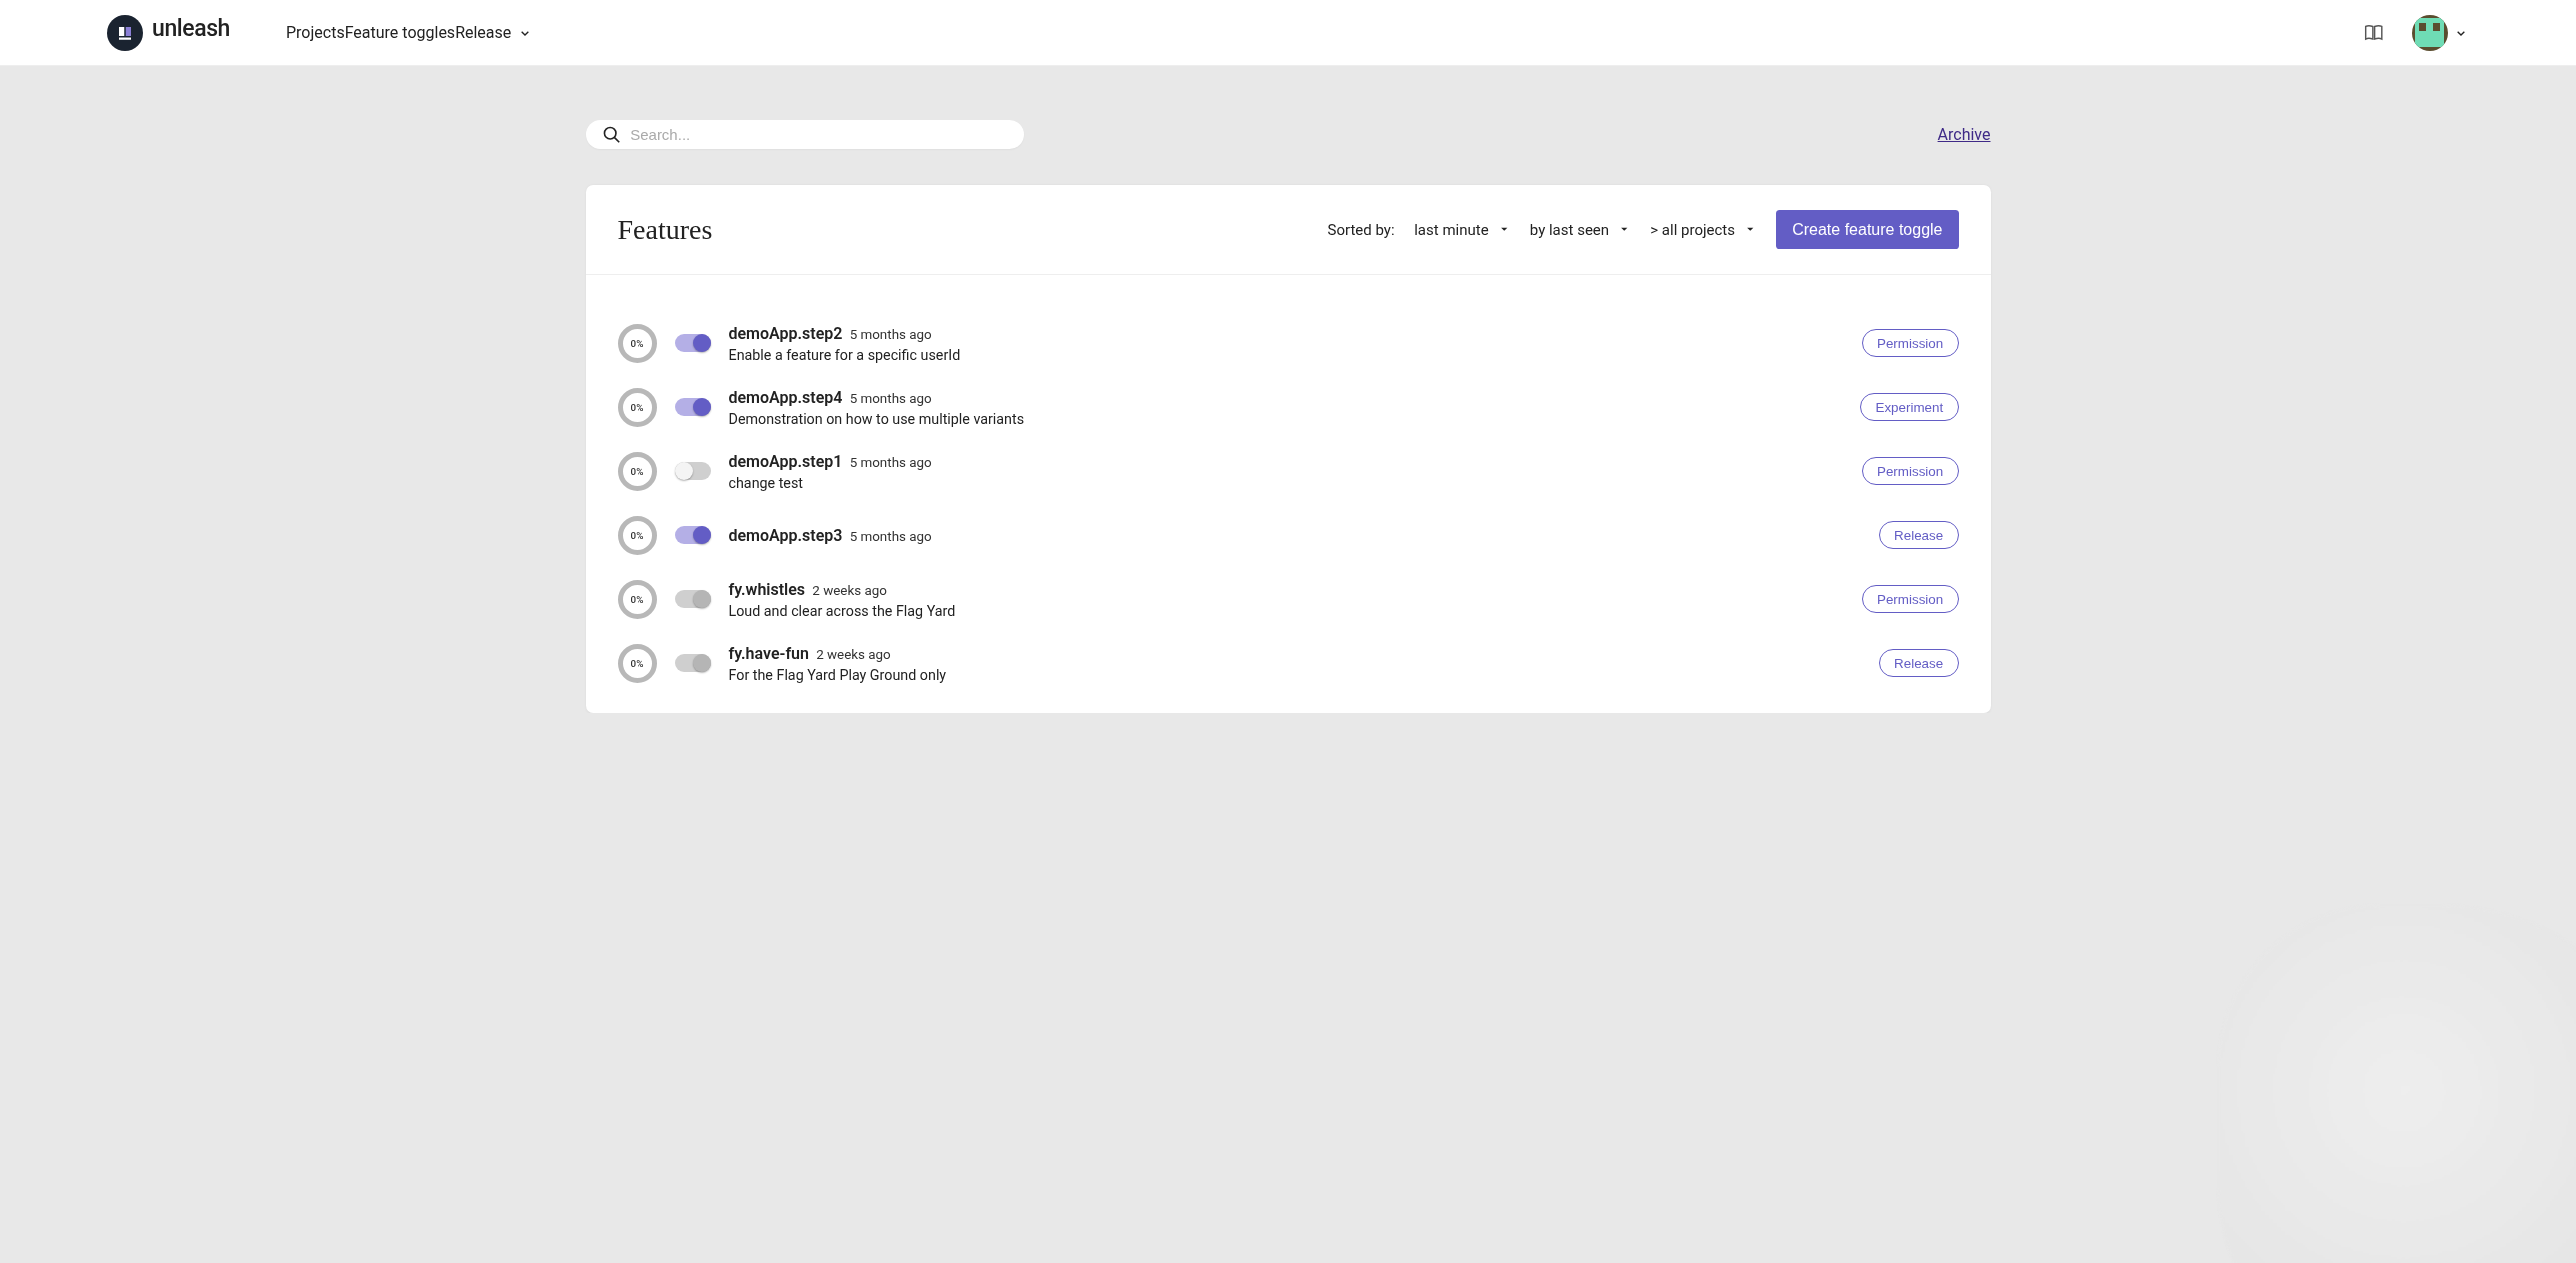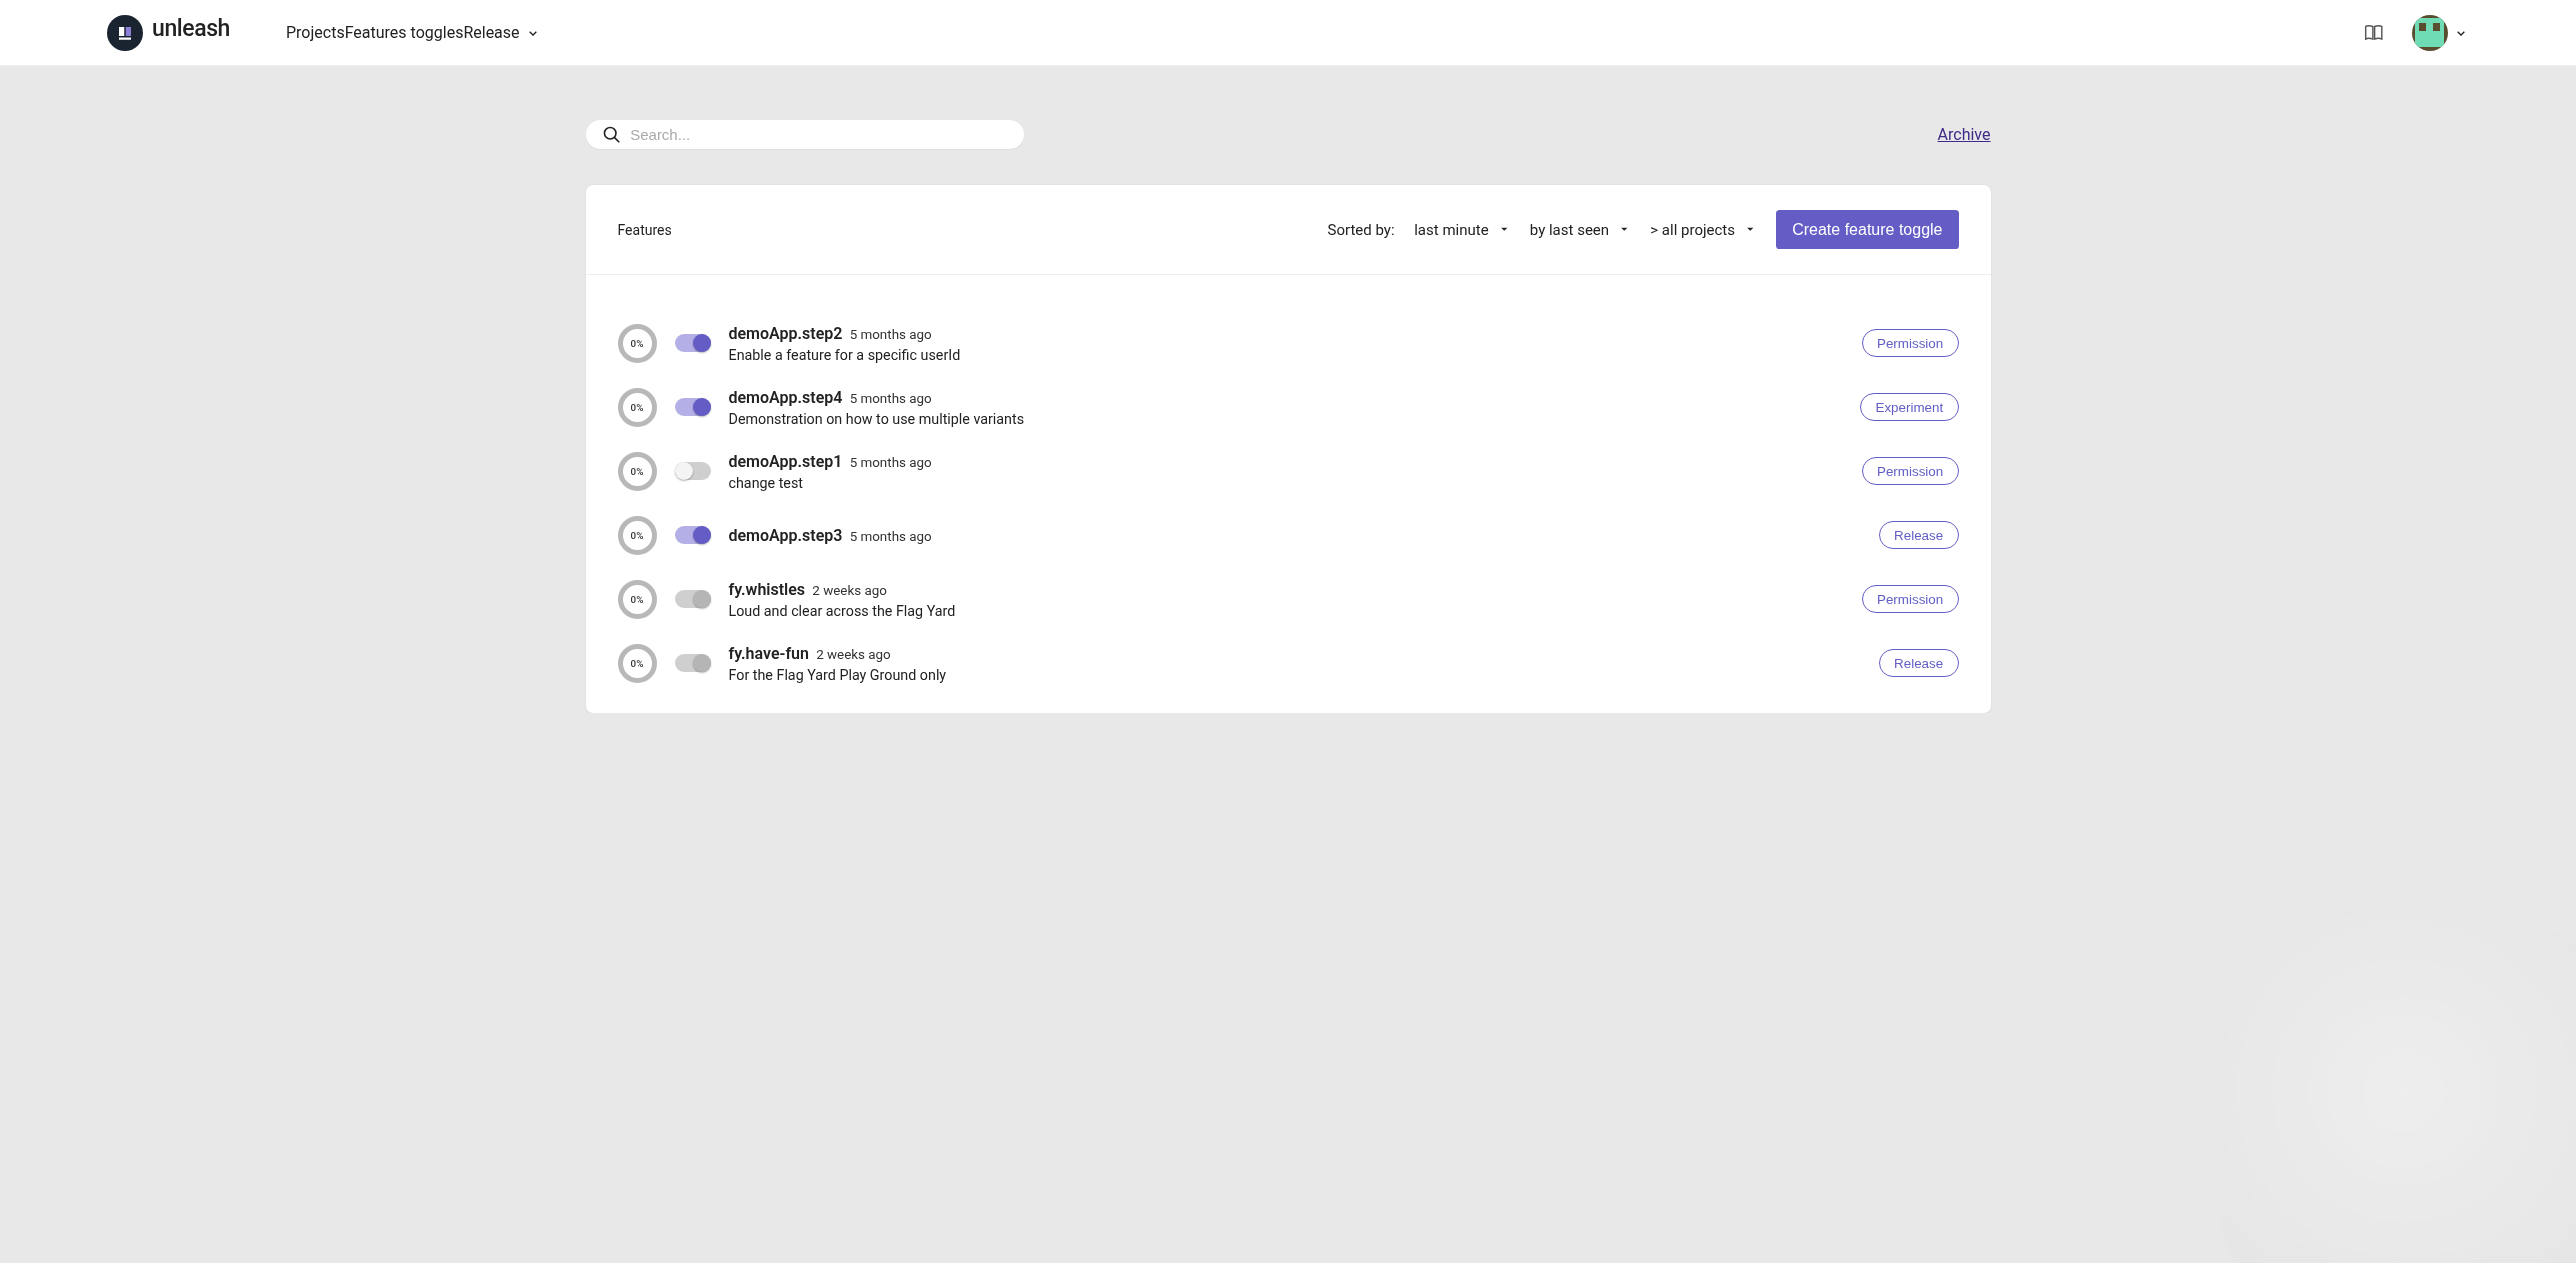--- a/index.html
+++ b/index.html
@@ -69,21 +69,21 @@
   }
 
   .panel {
     background:#fff; border-radius:7.2px; box-shadow:0 0.9px 2.7px rgba(0,0,0,0.06);
     overflow:hidden;
   }
   .panel-header {
     display:flex; align-items:center; padding: 25px 32px;
     border-bottom:0.9px solid #eee;
   }
-  .panel-title { font-size:14px; font-weight:400; flex:0 0 auto; margin-right:auto;}
+  .panel-title { font-size:28px; font-weight:400; flex:0 0 auto; margin-right:auto;font-family:Liberation Serif, serif;}
   .panel-controls { display:flex; align-items:center; gap:19.7px; font-size:15px; }
   .sorted-label { color:#222; }
   .dropdown { display:flex; align-items:center; gap:9px; cursor:pointer; }
   .dropdown .dd-label { color:#222; }
   .dd-caret { width:12.5px; height:12.5px; }
   .create-btn {
     background:#635dc5; color:#fff; border:none; border-radius:3.6px;
     padding: 10.7px 16px; font-size:16px; font-weight:500; cursor:pointer;
   }
 
@@ -141,21 +141,21 @@
       <svg viewBox="0 0 24 24">
         <rect x="4" y="4" width="7" height="12" fill="#fff"></rect>
         <rect x="13" y="4" width="7" height="12" fill="#8b7fd6"></rect>
         <rect x="4" y="18" width="16" height="3" fill="#fff"></rect>
       </svg>
     </div>
     <span class="logo-text">unleash</span>
   </div>
   <nav class="nav">
     <span class="nav-item">Projects</span>
-    <span class="nav-item">Features toggles</span>
+    <span class="nav-item">Feature toggles</span>
     <span class="nav-item">
       <span>Release</span>
       <svg class="chevron" viewBox="0 0 24 24">
           <path d="M7 10l5 5 5-5" fill="none" stroke="#222" stroke-width="2"></path>
         </svg>
     </span>
   </nav>
   <div class="spacer"></div>
   <div class="top-right">
     <svg class="docs-icon" viewBox="0 0 24 24">

